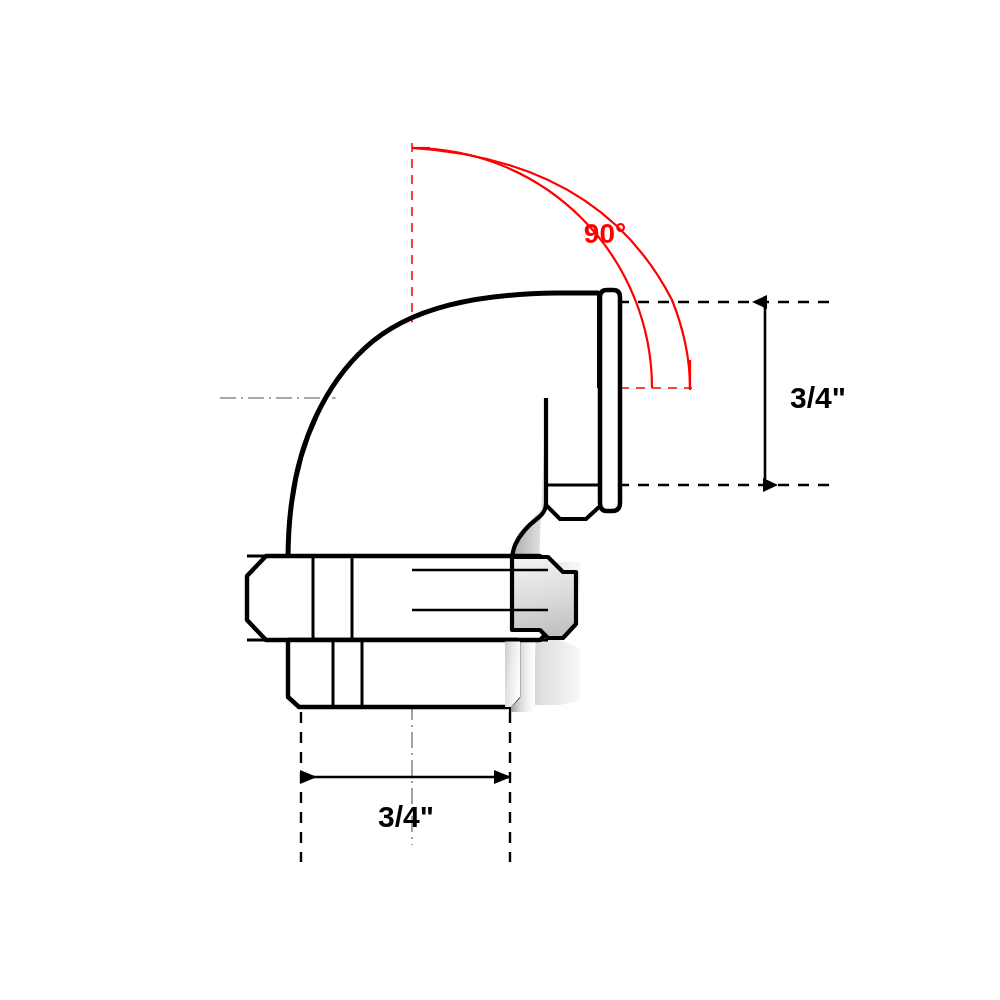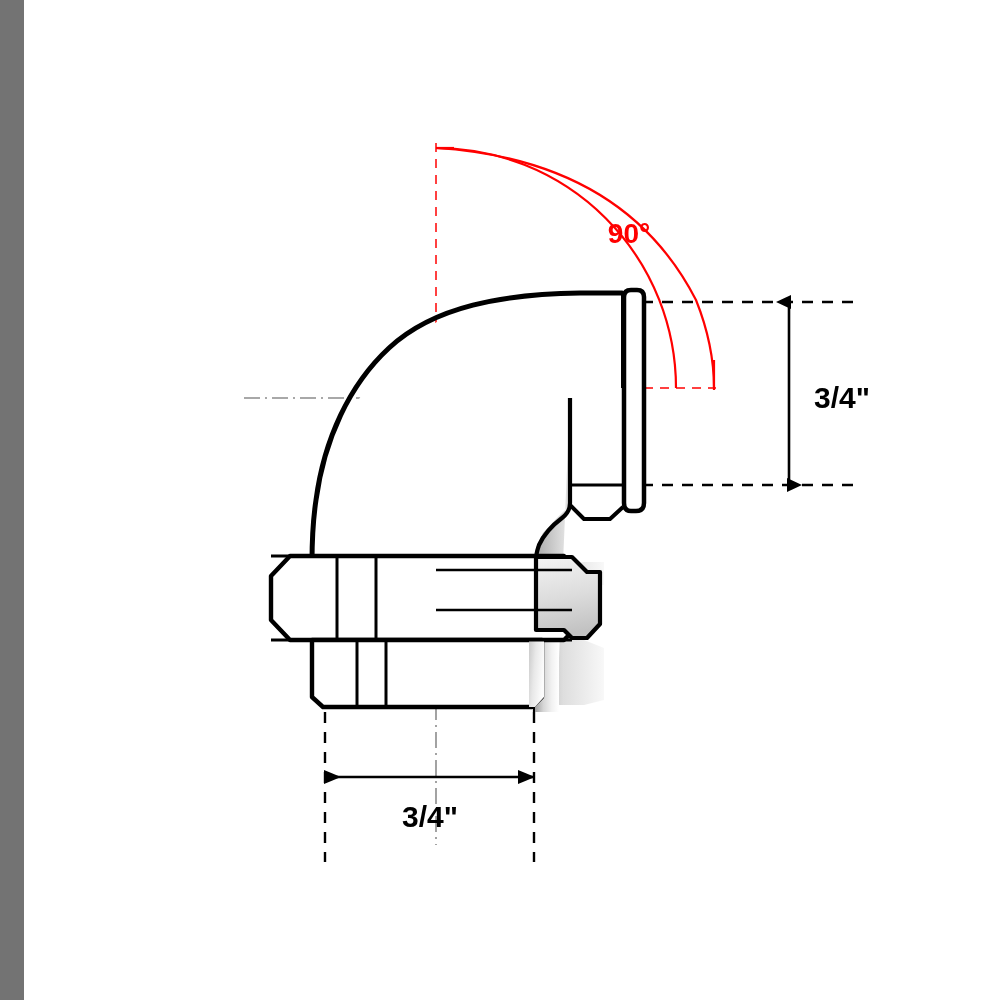--- a/index.html
+++ b/index.html
@@ -11,22 +11,21 @@
   body {
     width: 1000px;
     height: 1000px;
     overflow: hidden;
     font-family: "Liberation Sans", sans-serif;
   }
   #drawing-root {
     position: relative;
     width: 882px;
     height: 1000px;
-    background: #737373;
-    padding-left: 24px;
+    background: #c4b5fd;
   }
   svg#technical-drawing {
     display: block;
     width: 1000px;
     height: 1000px;
   }
   .dim-label {
     font-family: "Liberation Sans", sans-serif;
     font-size: 30px;
     font-weight: bold;

